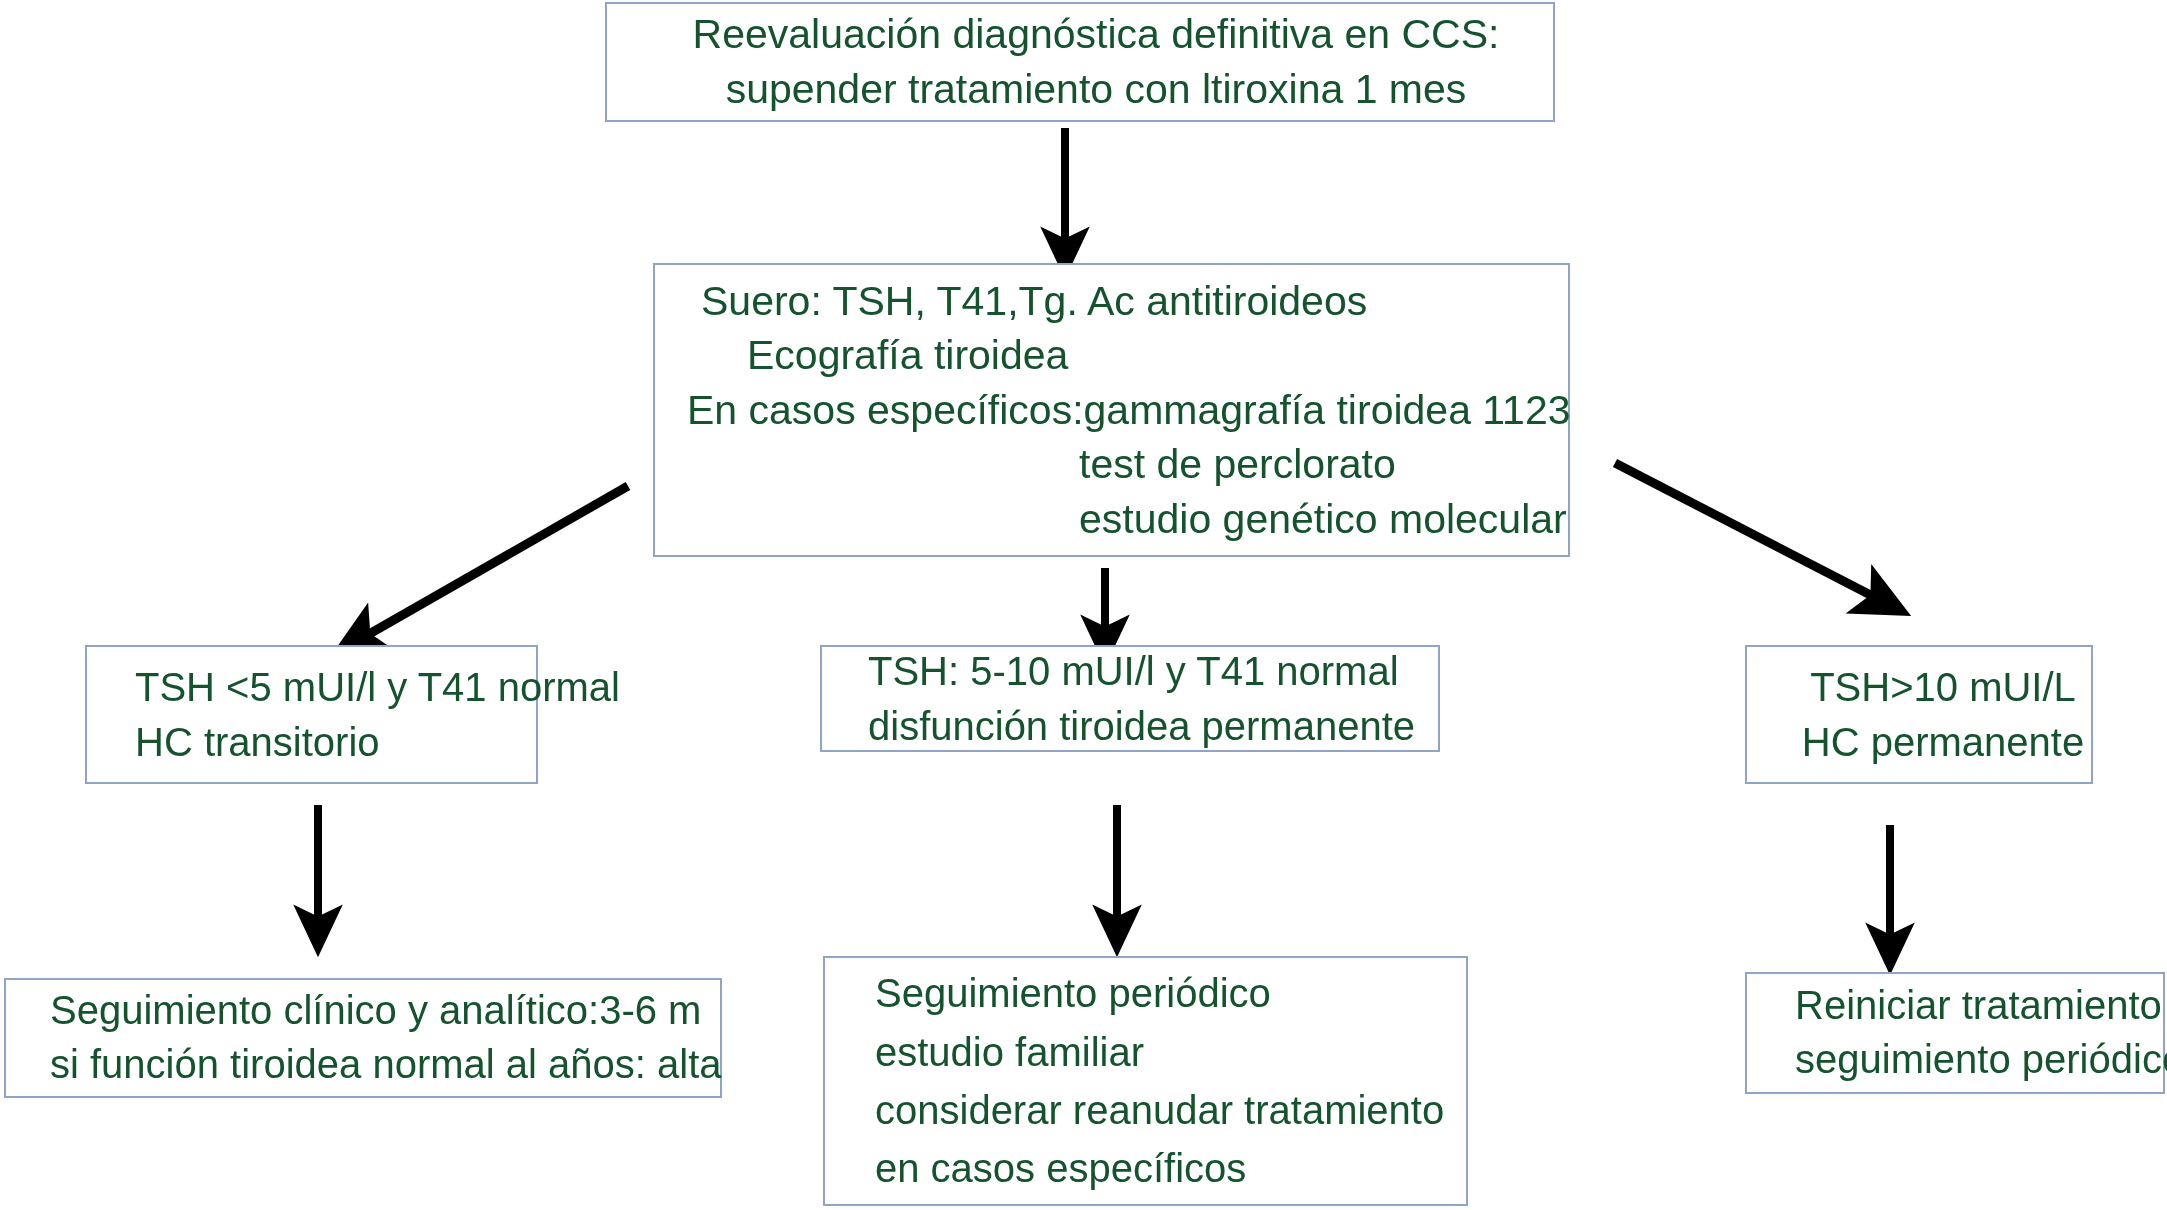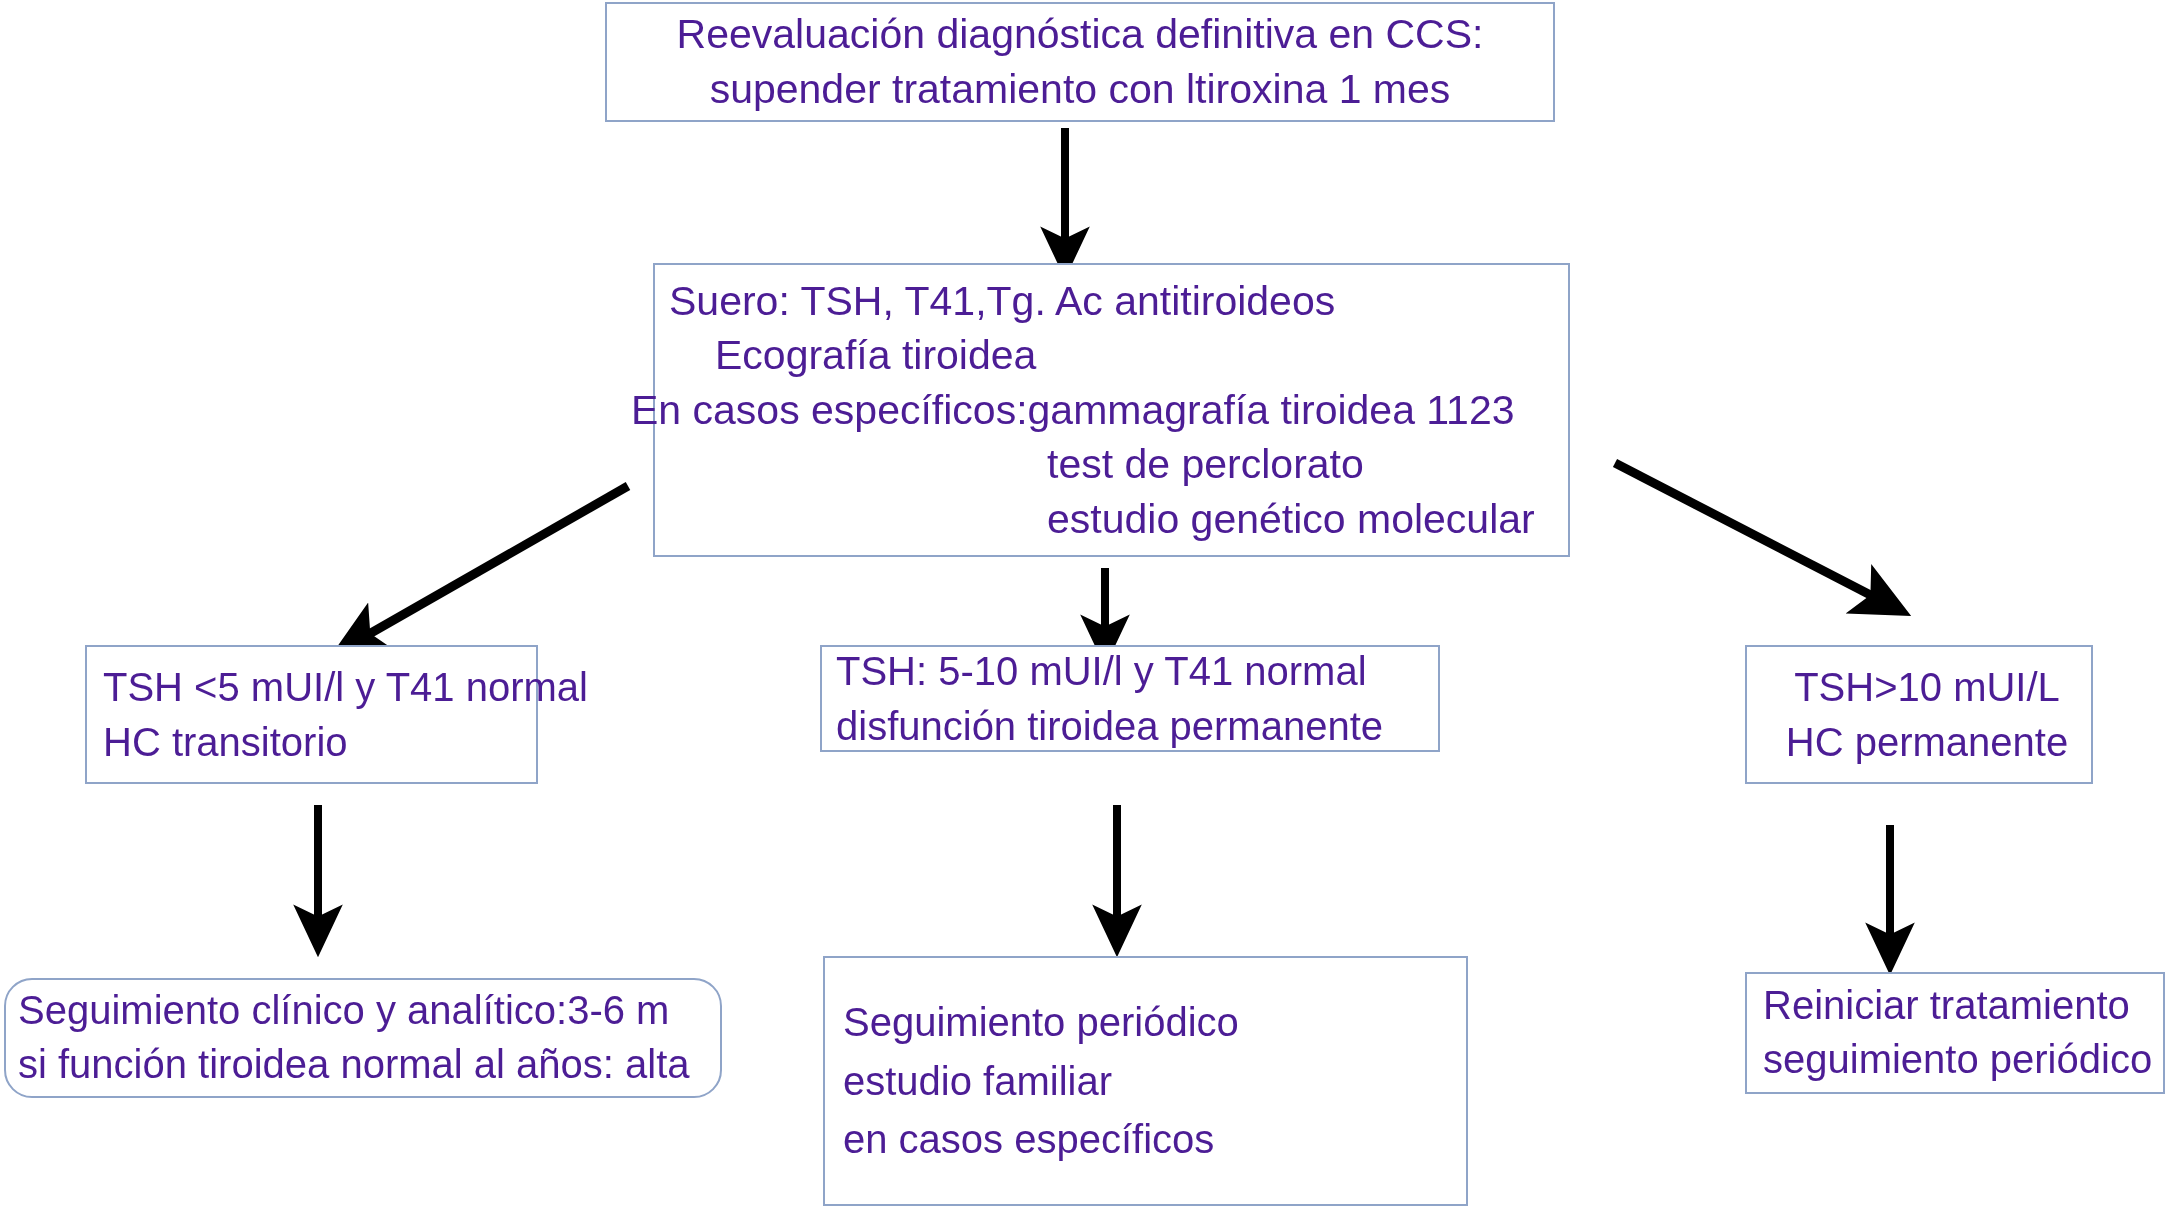--- a/index.html
+++ b/index.html
@@ -18,24 +18,25 @@
   .node {
     position: absolute;
     box-sizing: border-box;
     border: 2px solid #8fa4c8;
     background: #ffffff;
     display: flex;
     flex-direction: column;
     justify-content: center;
   }
   .node .line {
-    color: #4c1d95;
+    color: #14532d;
     white-space: pre;
     line-height: 1.30;
     font-size: 40px;
+    margin-left: 32px;
   }
   .center .line { text-align: center; }
 
   
   #node-reevaluacion { left: 605px; top: 2px; width: 950px; height: 120px; }
   #node-reevaluacion .line { font-size: 41px; line-height: 1.35; }
 
   
   #node-workup { left: 653px; top: 263px; width: 917px; height: 294px; }
   #node-workup .line { font-size: 41px; line-height: 1.33; }
@@ -44,21 +45,21 @@
   .ind-3 { margin-left: -24px; }
   .ind-4 { padding-left: 392px; }
 
   
   #node-branch-left   { left: 85px;  top: 645px; width: 453px; height: 139px; padding: 0 4px 0 16px; }
   #node-branch-mid    { left: 820px; top: 645px; width: 620px; height: 107px; padding: 0 0 0 14px; }
   #node-branch-right  { left: 1745px;top: 645px; width: 348px; height: 139px; padding: 0 0 0 16px; align-items: center; }
   #node-branch-left .line, #node-branch-mid .line, #node-branch-right .line { font-size: 40px; line-height: 1.36; }
 
   
-  #node-out-left  { left: 4px;   top: 978px; width: 718px;  height: 120px; padding: 0 0 0 12px; border-radius: 28px; }
+  #node-out-left  { left: 4px;   top: 978px; width: 718px;  height: 120px; padding: 0 0 0 12px; }
   #node-out-mid   { left: 823px; top: 956px; width: 645px;  height: 250px; padding: 0 0 0 18px; }
   #node-out-right { left: 1745px;top: 972px; width: 420px;  height: 122px; padding: 0 3px 0 16px; }
   #node-out-left .line  { font-size: 40px; line-height: 1.34; }
   #node-out-mid .line   { font-size: 40px; line-height: 1.46; }
   #node-out-right .line { font-size: 40px; line-height: 1.34; }
 
   .edges { position: absolute; left: 0; top: 0; width: 2167px; height: 1210px; pointer-events: none; }
 </style>
 </head>
 <body>
@@ -116,20 +117,21 @@
   </div>
 
   <div class="node" id="node-out-left">
     <div class="line">Seguimiento clínico y analítico:3-6 m</div>
     <div class="line">si función tiroidea normal al años: alta</div>
   </div>
 
   <div class="node" id="node-out-mid">
     <div class="line">Seguimiento periódico</div>
     <div class="line">estudio familiar</div>
+    <div class="line">considerar reanudar tratamiento</div>
     <div class="line">en casos específicos</div>
   </div>
 
   <div class="node" id="node-out-right">
     <div class="line">Reiniciar tratamiento</div>
     <div class="line">seguimiento periódico</div>
   </div>
 
 </div>
 

